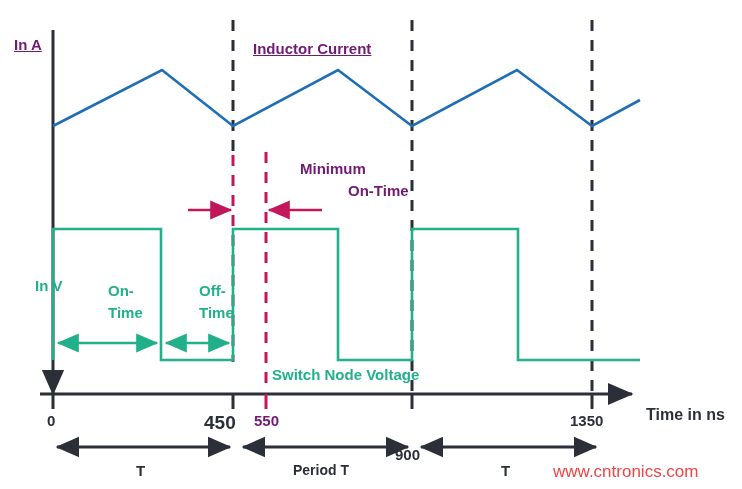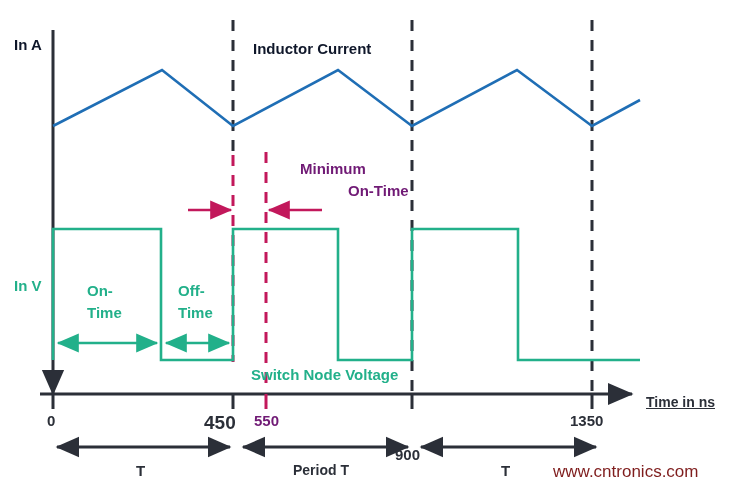--- a/index.html
+++ b/index.html
@@ -22,25 +22,25 @@
     left: 0;
     top: 0;
   }
   .lbl {
     position: absolute;
     font-family: "Liberation Sans", sans-serif;
     font-weight: bold;
     white-space: pre;
     line-height: 1.18;
   }
-  .lbl-blue   { color: #0f172a; }
-  .lbl-green  { color: #22b08a; }
+  .lbl-blue   { color: #701a75; text-decoration: underline; }
+  .lbl-green  { color: #22b08a; margin-left: 21px; }
   .lbl-mag    { color: #701a75; }
   .lbl-dark   { color: #2b2f38; }
-  .lbl-water  { color: #7f1d1d; font-weight: normal; }
+  .lbl-water  { color: #ef4444; font-weight: normal; }
 </style>
 </head>
 <body>
 
 <div id="figure">
 
   <svg width="742" height="489">
     <defs>
       <marker id="arrDark" markerWidth="9" markerHeight="9" refX="8" refY="4.5" orient="auto" markerUnits="strokeWidth">
         <path d="M0,0.8 L8.5,4.5 L0,8.2 z" fill="#2b2f38"></path>
@@ -121,21 +121,21 @@
 
   <div class="lbl lbl-green" style="left:178px; top:282px; font-size:15px;">Off-</div>
   <div class="lbl lbl-green" style="left:178px; top:304px; font-size:15px;">Time</div>
 
   <div class="lbl lbl-dark" style="left:47px; top:412px; font-size:15px;">0</div>
   <div class="lbl lbl-dark" style="left:204px; top:412px; font-size:19px;">450</div>
   <div class="lbl lbl-mag" style="left:254px; top:412px; font-size:15px;">550</div>
   <div class="lbl lbl-dark" style="left:395px; top:412px; font-size:15px;margin-top:34px;">900</div>
   <div class="lbl lbl-dark" style="left:570px; top:412px; font-size:15px;">1350</div>
 
-  <div class="lbl lbl-dark" style="left:646px; top:394px; font-size:14px;text-decoration:underline;">Time in ns</div>
+  <div class="lbl lbl-dark" style="left:646px; top:406px; font-size:16px;">Time in ns</div>
 
   <div class="lbl lbl-dark" style="left:136px; top:462px; font-size:15px;">T</div>
   <div class="lbl lbl-dark" style="left:293px; top:462px; font-size:14px;">Period T</div>
   <div class="lbl lbl-dark" style="left:501px; top:462px; font-size:15px;">T</div>
 
   <div class="lbl lbl-water" style="left:553px; top:462px; font-size:17px;">www.cntronics.com</div>
 
 </div>
 
 </body></html>

